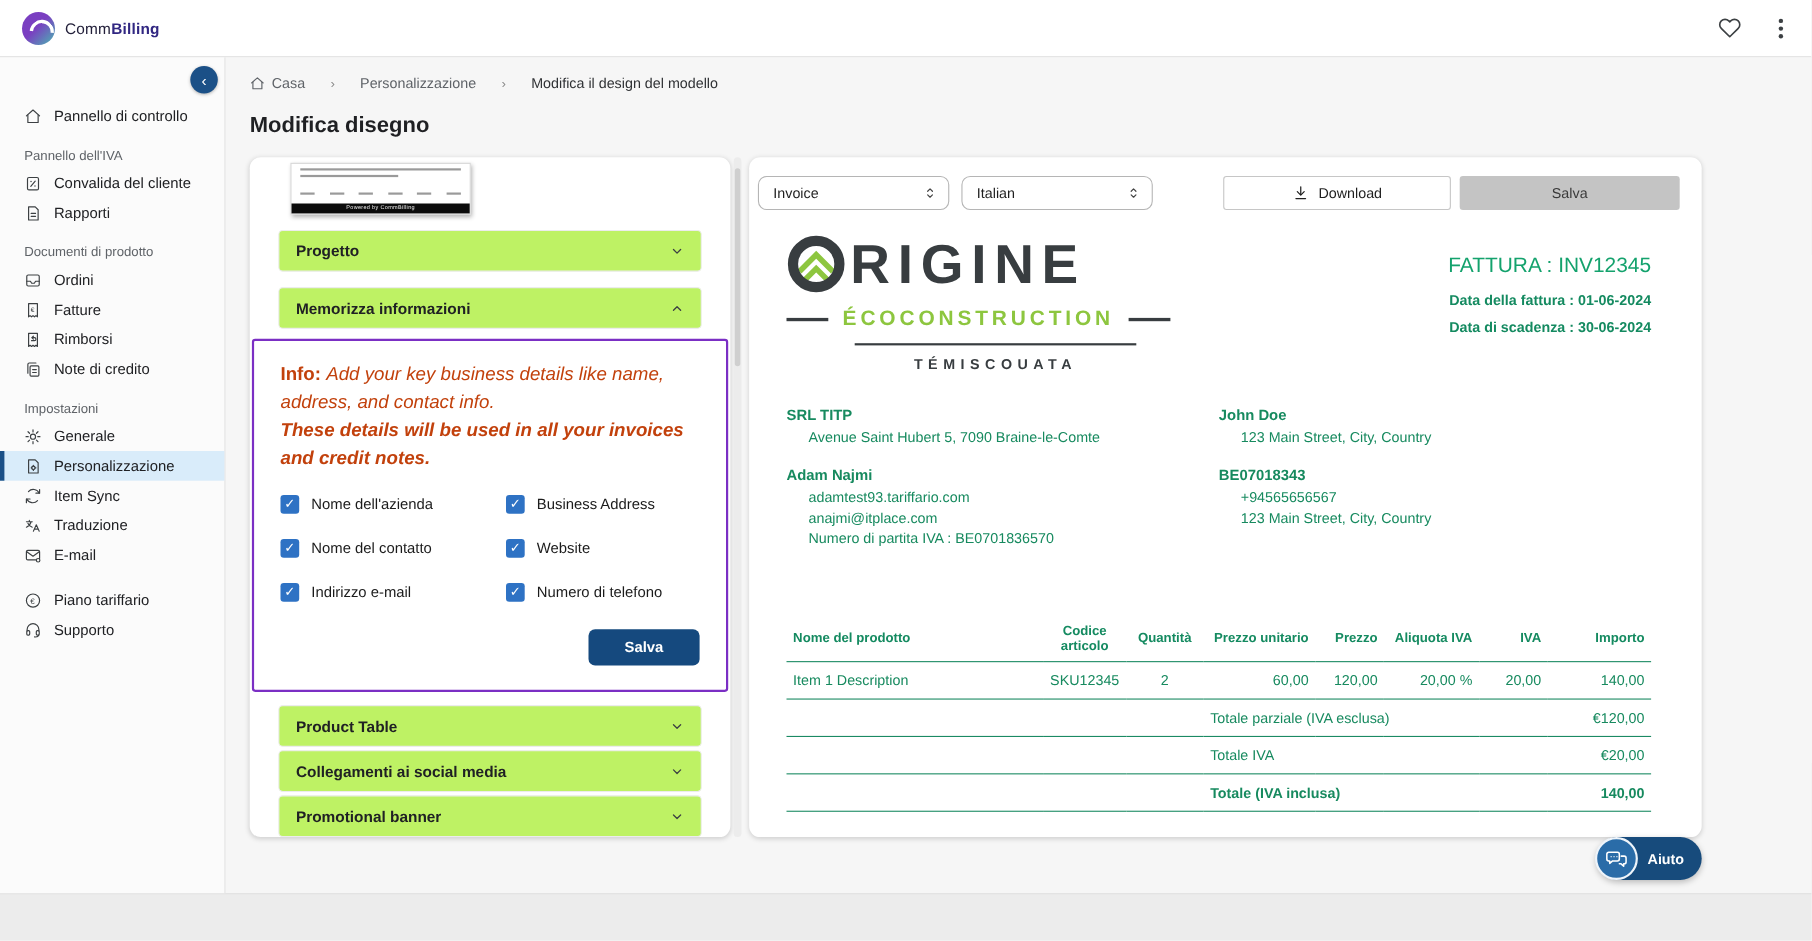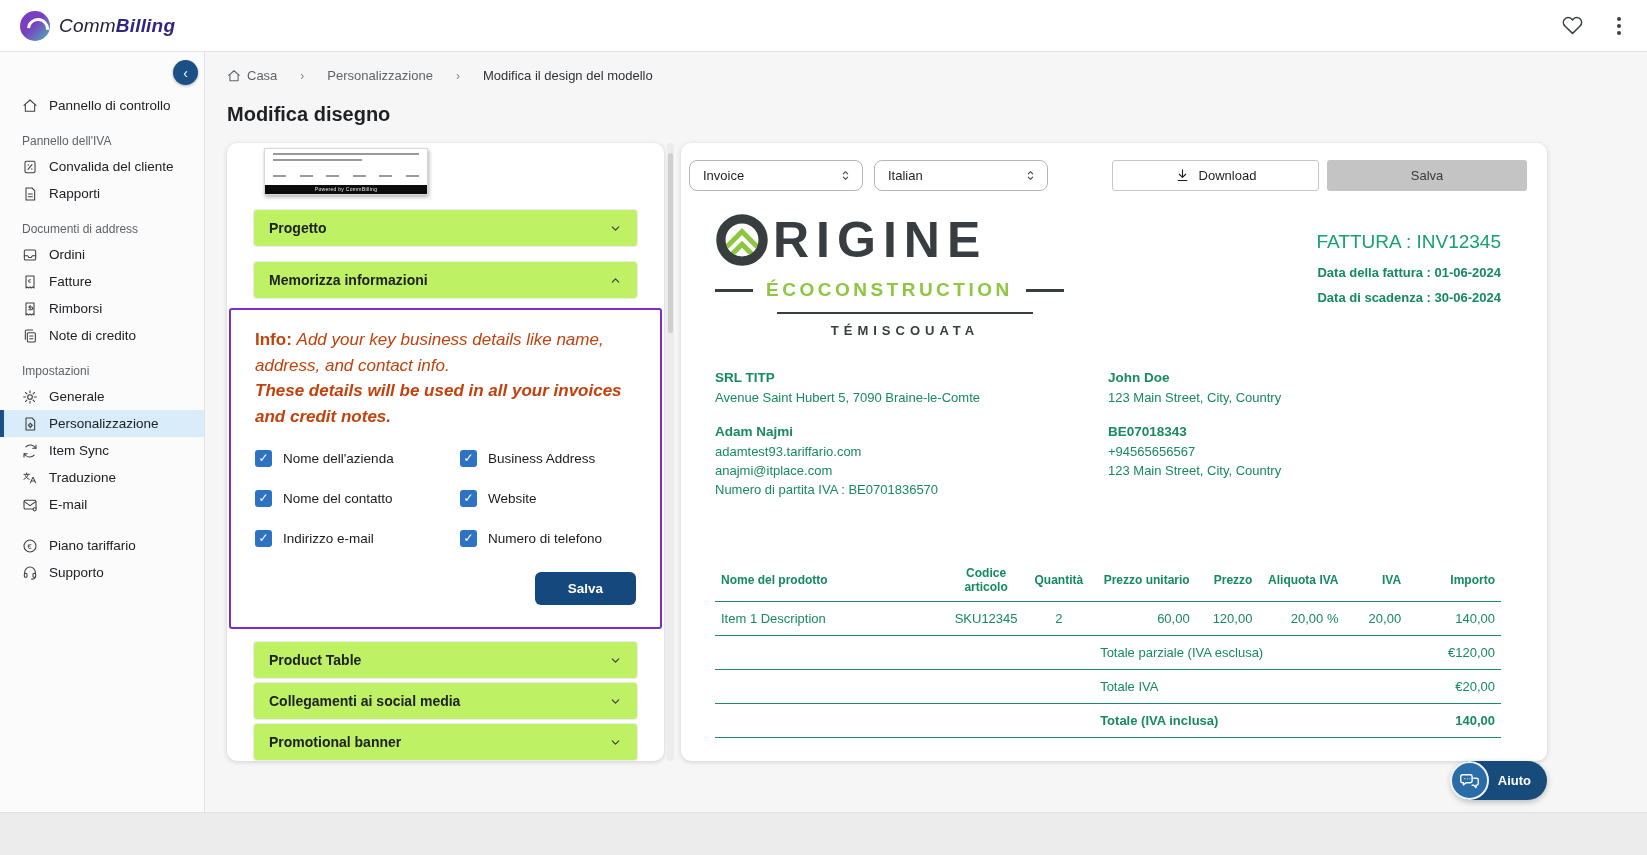--- a/index.html
+++ b/index.html
@@ -4,21 +4,21 @@
 <style>
   * { margin:0; padding:0; box-sizing:border-box; }
   body { font-family:"Liberation Sans", sans-serif; background:#e9e9e9; }
   .app { position:relative; width:1647px; height:855px; background:#f6f6f6; overflow:hidden; }
 
   
   .topbar { position:absolute; top:0; left:0; right:0; height:52px; background:#fff; border-bottom:1px solid #e3e3e3; display:flex; align-items:center; padding:0 20px; z-index:5; }
   .brand { display:flex; align-items:center; gap:9px; }
   .brand-mark { width:30px; height:30px; border-radius:50%; background:linear-gradient(135deg,#7a3fc1 45%,#49b8b2 100%); position:relative; }
   .brand-mark::after { content:""; position:absolute; left:7px; top:7px; width:16px; height:16px; border-radius:50%; border:3px solid #fff; border-left-color:transparent; border-bottom-color:transparent; transform:rotate(-40deg); }
-  .brand-text { font-size:19px; color:#23203a; letter-spacing:.2px;font-style:italic; }
+  .brand-text { font-size:14px; color:#23203a; letter-spacing:.2px; }
   .brand-text b { color:#312782; font-weight:700; }
   .topbar-right { margin-left:auto; display:flex; align-items:center; gap:28px; }
   .icon-btn { background:none; border:none; cursor:pointer; color:#3c4043; display:flex; align-items:center; }
   .kebab { display:flex; flex-direction:column; gap:3px; padding:2px 6px; }
   .kebab i { width:4px; height:4px; border-radius:50%; background:#3c4043; display:block; }
 
   
   .sidebar { position:absolute; top:52px; left:0; width:205px; bottom:43px; background:#fbfbfb; border-right:1px solid #e2e2e2; padding-top:40px; z-index:4; }
   .collapse-btn { position:absolute; top:8px; right:6px; width:25px; height:25px; border-radius:50%; background:#1b5087; color:#fff; border:none; display:flex; align-items:center; justify-content:center; font-size:14px; cursor:pointer; box-shadow:0 1px 3px rgba(0,0,0,.3); }
   .nav-item { display:flex; align-items:center; gap:11px; padding:5px 8px 5px 22px; font-size:13.5px; color:#202124; height:27px; cursor:pointer; }
@@ -84,21 +84,21 @@
   .logo-bottom { display:flex; flex-direction:column; align-items:center; margin-top:11px; }
   .logo-underline { width:256px; height:2px; background:#383d40; }
   .logo-tagline { margin-top:9px; font-size:13px; font-weight:700; letter-spacing:5px; color:#383d40; }
   .inv-meta { text-align:right; padding-top:18px; }
   .inv-title { font-size:19px; color:#14a26d; margin-bottom:12px; }
   .inv-date { font-size:13px; font-weight:700; color:#148a60; margin-bottom:10px; }
 
   .addr-row { display:flex; margin-top:32px; }
   .addr-col { width:398px; }
   .addr-name { font-weight:700; font-size:13.5px; margin-bottom:4px; }
-  .addr-line { font-size:13px; line-height:1.45; }
+  .addr-line { font-size:13px; line-height:1.45;margin-left:20px; }
   .addr-group { margin-bottom:16px; }
 
   .inv-table { margin-top:44px; width:100%; border-collapse:collapse; }
   .inv-table th { font-size:12px; font-weight:700; color:#148a60; padding:7px 6px; border-bottom:1.5px solid #1b8a63; vertical-align:middle; }
   .inv-table td { font-size:13px; color:#178a5f; padding:9px 6px; border-bottom:1.5px solid #1b8a63; }
   .al { text-align:left; } .ac { text-align:center; } .ar { text-align:right; }
   .tot-label { text-align:left; }
   .tot-bold { font-weight:700; }
 
   
@@ -154,21 +154,21 @@
       <span>Convalida del cliente</span>
     </div>
     <div class="nav-item">
       <svg width="16" height="16" viewBox="0 0 24 24" fill="none" stroke="currentColor" stroke-width="1.6" stroke-linecap="round" stroke-linejoin="round">
           <path d="M6 3h9l4 4v14H6z"></path>
           <path d="M9.5 12h6M9.5 16h6"></path>
         </svg>
       <span>Rapporti</span>
     </div>
 
-    <div class="nav-section">Documenti di address</div>
+    <div class="nav-section">Documenti di prodotto</div>
     <div class="nav-item">
       <svg width="16" height="16" viewBox="0 0 24 24" fill="none" stroke="currentColor" stroke-width="1.6" stroke-linecap="round" stroke-linejoin="round">
           <rect x="3.5" y="4.5" width="17" height="15" rx="2"></rect>
           <path d="M3.5 13h5l1.7 2.7h3.6L15.5 13h5"></path>
         </svg>
       <span>Ordini</span>
     </div>
     <div class="nav-item">
       <svg width="16" height="16" viewBox="0 0 24 24" fill="none" stroke="currentColor" stroke-width="1.6" stroke-linecap="round" stroke-linejoin="round">
           <path d="M6 3h12v18l-2-1.6L14 21l-2-1.6L10 21l-2-1.6L6 21z"></path>

